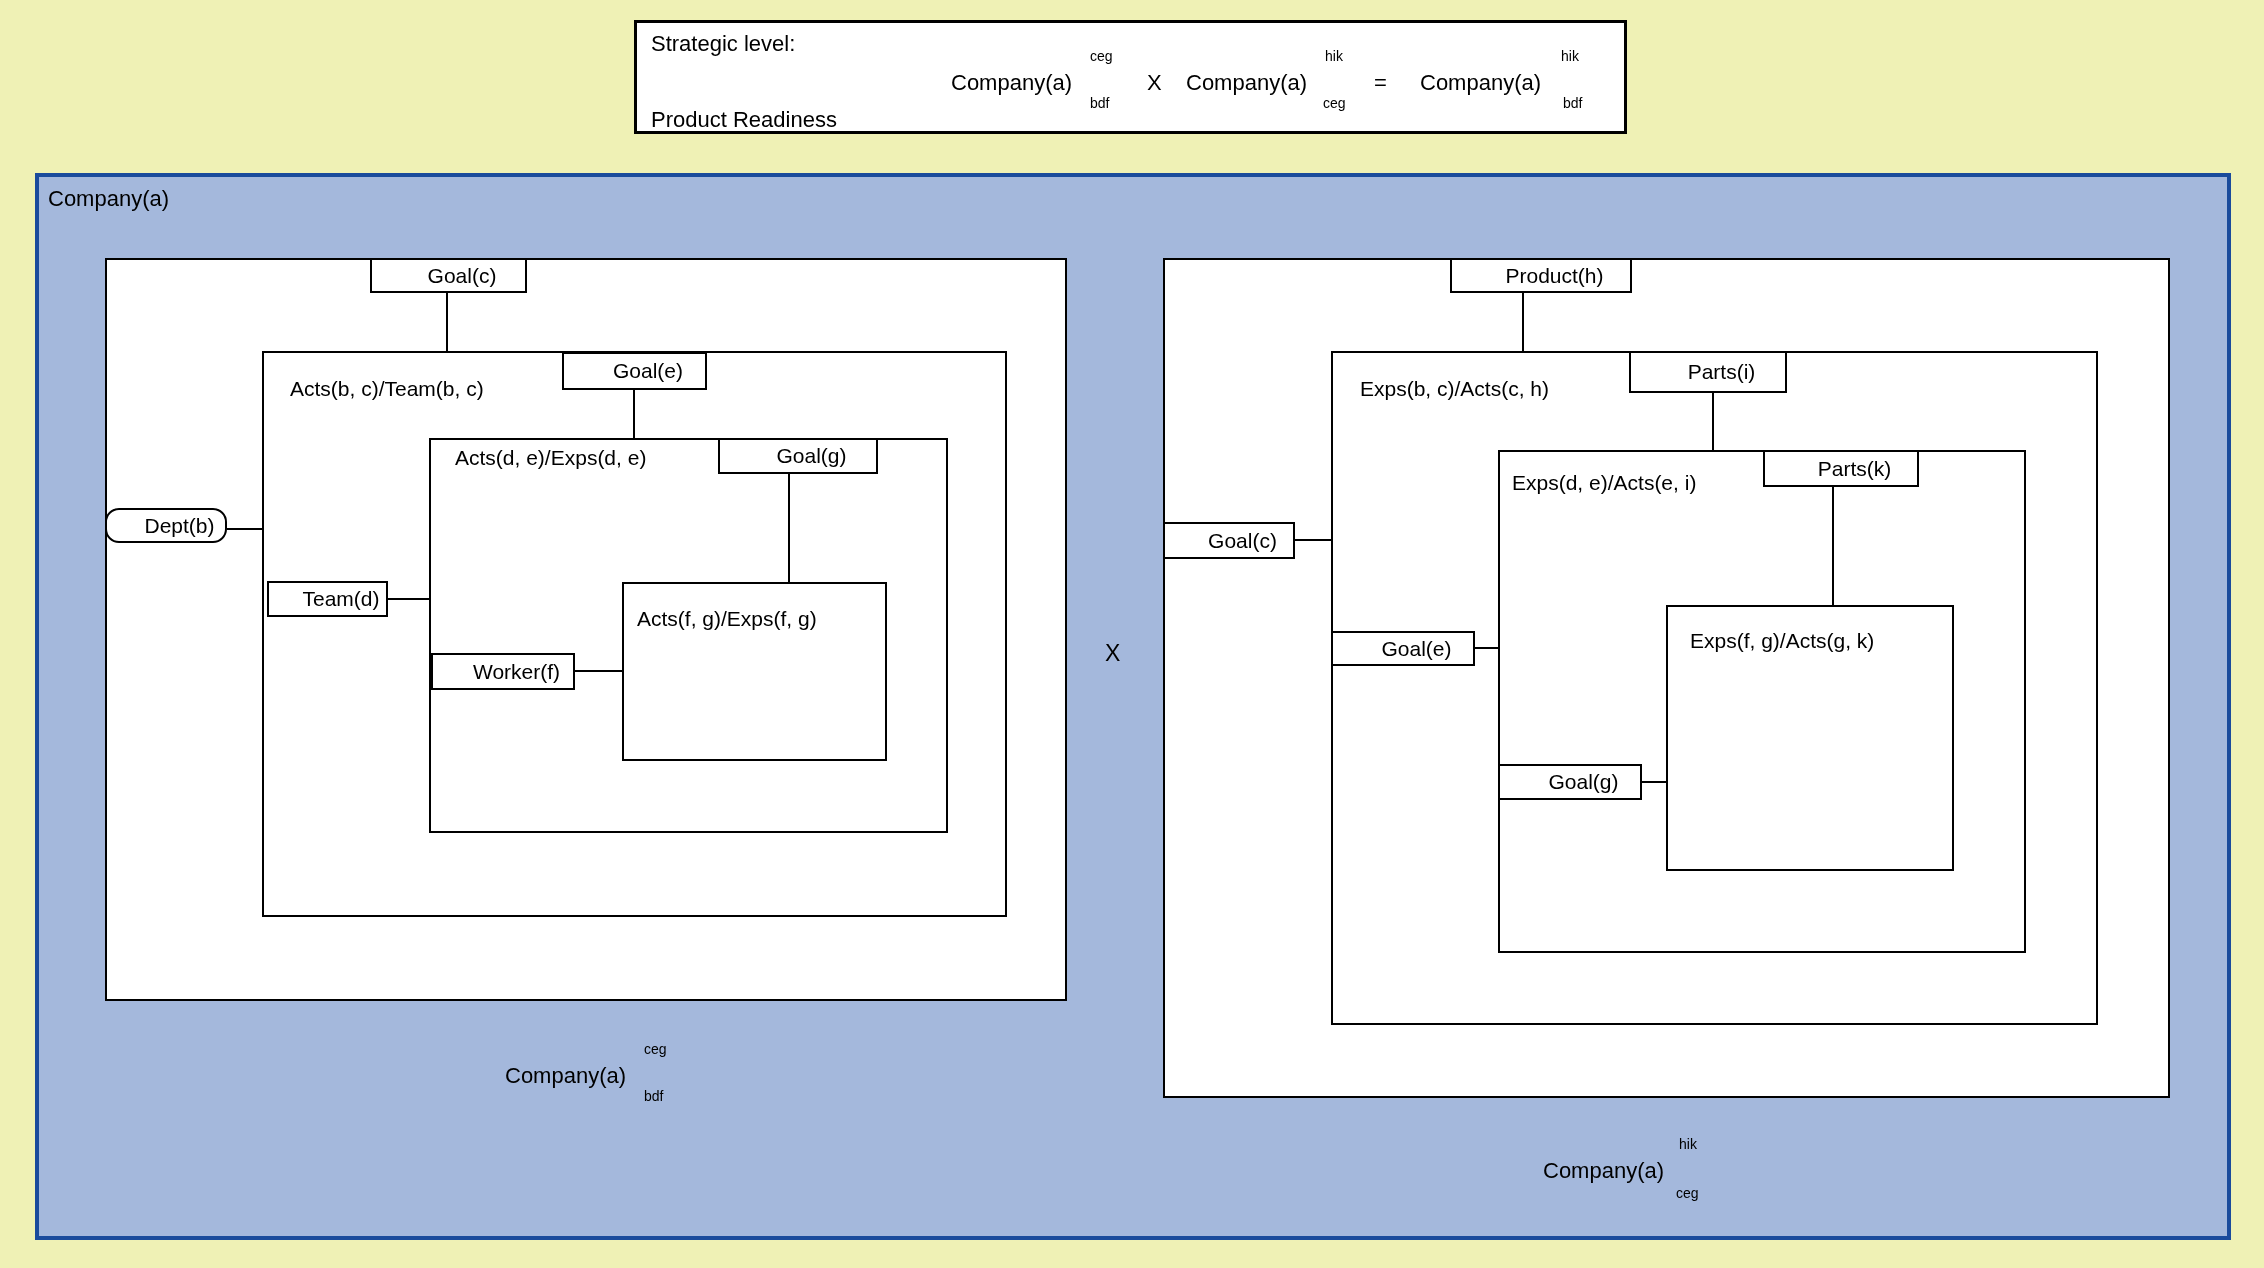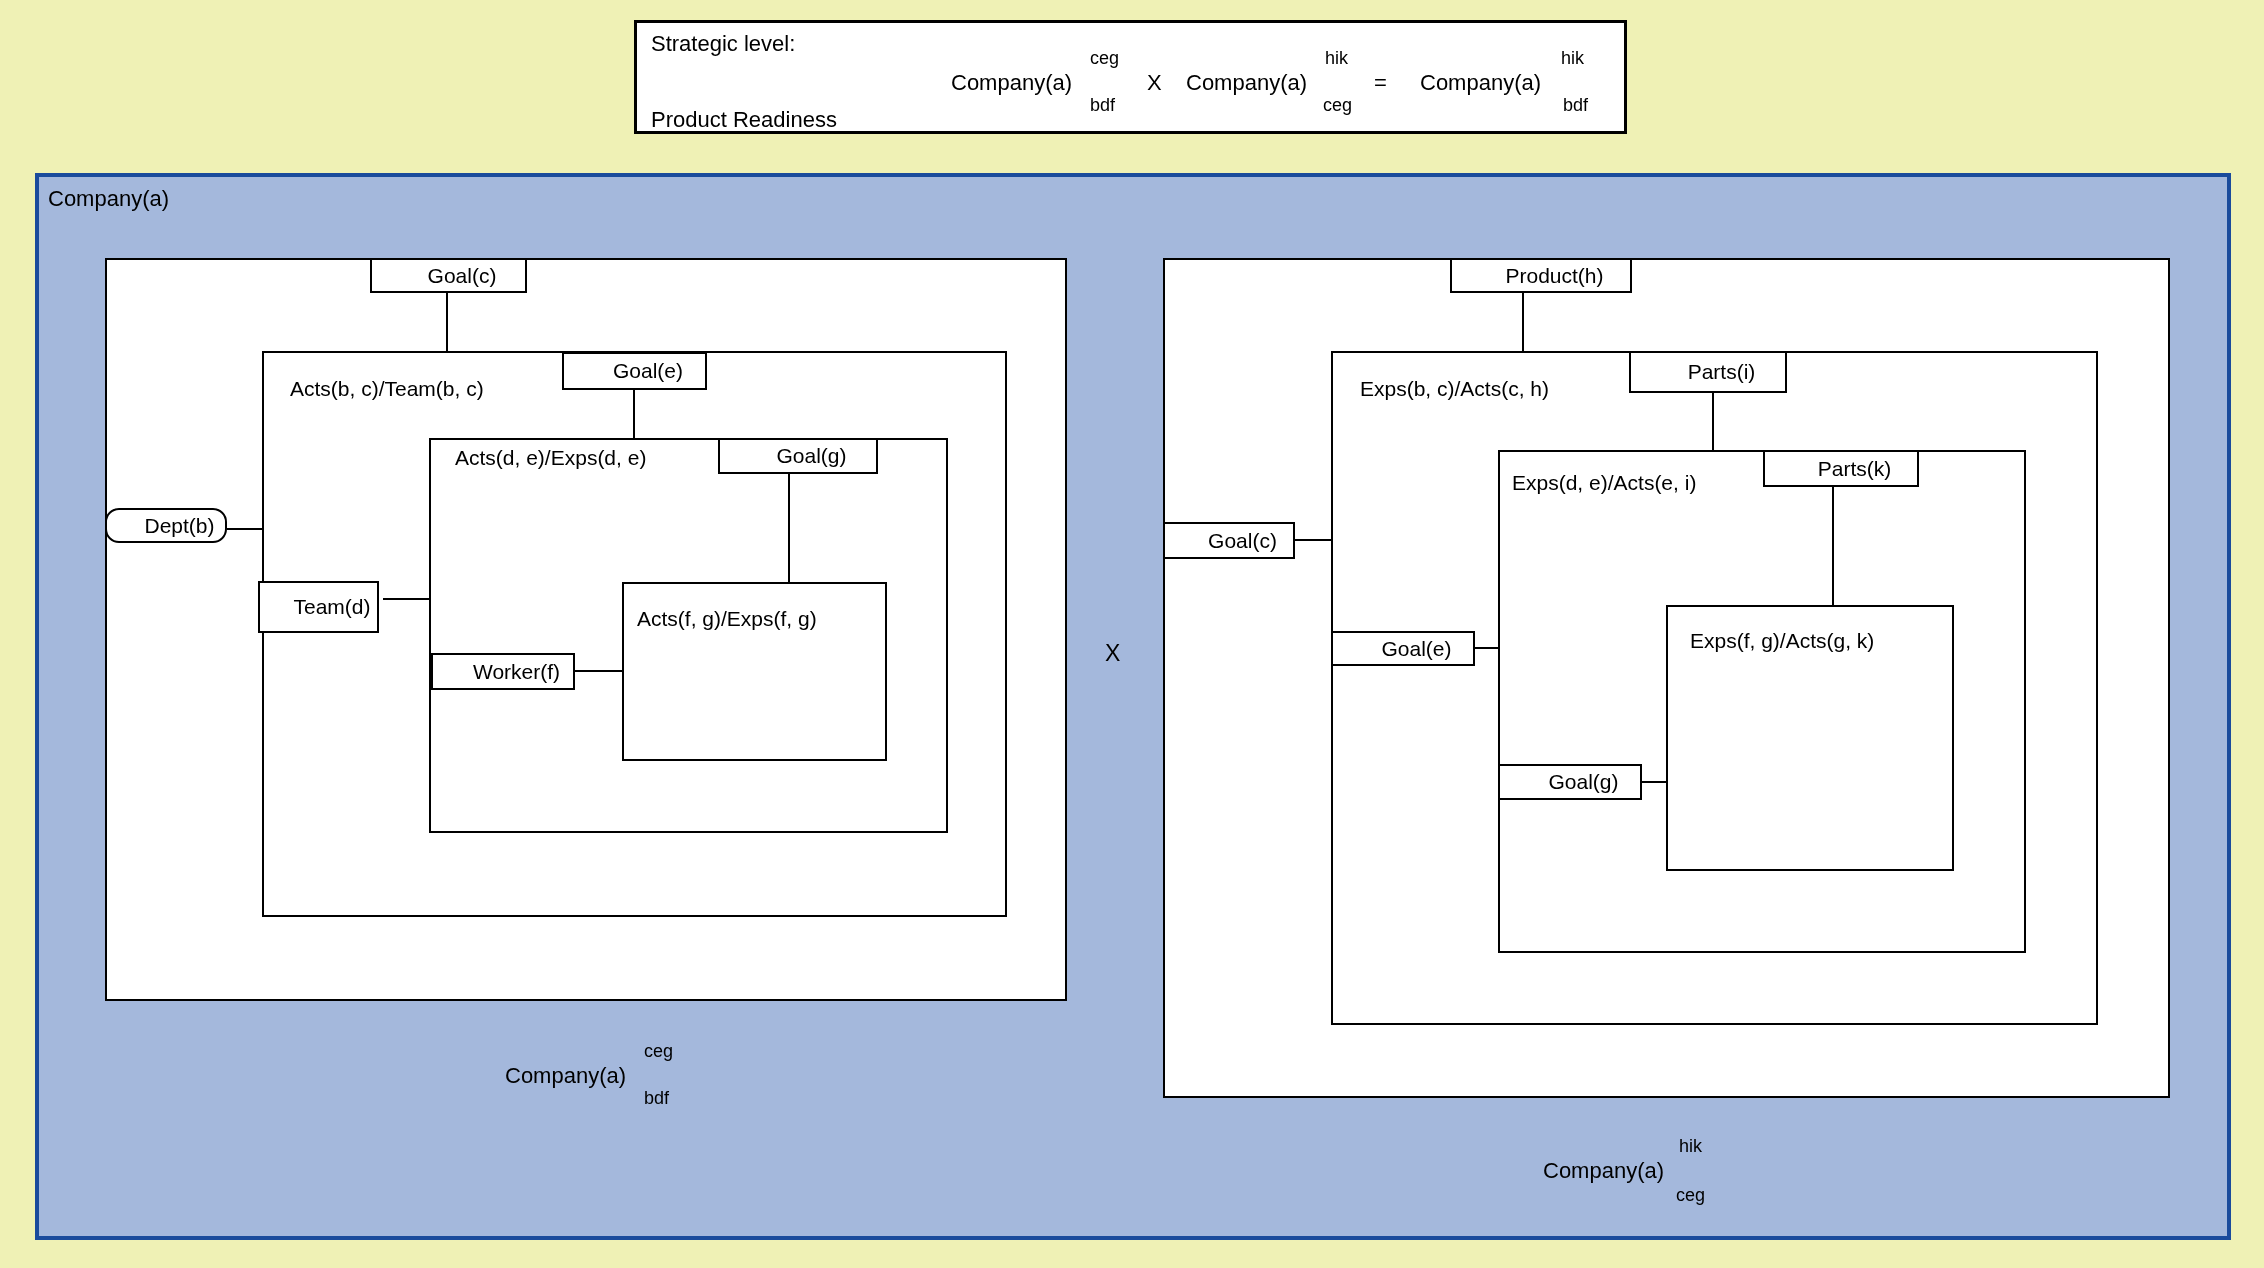--- a/index.html
+++ b/index.html
@@ -10,21 +10,21 @@
   body{
     width:2264px;height:1268px;background:var(--bg);
     font-family:"Liberation Sans","DejaVu Sans",sans-serif;color:var(--ink);
   }
   #root{position:relative;width:2264px;height:1268px;overflow:hidden;}
   .wbox{position:absolute;background:var(--box);border:2px solid var(--ink);box-sizing:border-box;}
   .lbl{position:absolute;background:var(--box);border:2px solid var(--ink);box-sizing:border-box;
        text-align:center;font-size:21px;display:flex;align-items:center;justify-content:center;
        white-space:nowrap;z-index:6;padding-left:27px;}
   .txt{position:absolute;font-size:21px;white-space:nowrap;z-index:5;}
-  .sup,.sub{position:absolute;font-size:18px;white-space:nowrap;z-index:5;}
+  .sup,.sub{position:absolute;font-size:14px;white-space:nowrap;z-index:5;}
   .vline,.hline{position:absolute;background:var(--ink);z-index:4;}
   .vline{width:2px;}
   .hline{height:2px;}
   #formula-box{position:absolute;left:634px;top:20px;width:993px;height:114px;
        background:var(--box);border:3px solid var(--ink);box-sizing:border-box;z-index:8;}
   #formula-box .txt{font-size:22px;}
   #company-panel{position:absolute;left:35px;top:173px;width:2196px;height:1067px;
        background:var(--panel);border:4px solid var(--panel-border);box-sizing:border-box;z-index:1;}
   .caption-base{position:absolute;font-size:22px;white-space:nowrap;z-index:5;}
 </style>
@@ -66,21 +66,21 @@
   <div class="vline" style="left:633px;top:389px;height:49px;"></div>
   <div class="vline" style="left:788px;top:474px;height:108px;z-index:5;"></div>
   <div class="hline" style="left:227px;top:528px;width:35px;"></div>
   <div class="hline" style="left:383px;top:598px;width:46px;"></div>
   <div class="hline" style="left:575px;top:670px;width:47px;z-index:5;"></div>
 
   <div class="lbl" style="left:370px;top:258px;width:157px;height:35px;">Goal(c)</div>
   <div class="lbl" style="left:562px;top:352px;width:145px;height:38px;">Goal(e)</div>
   <div class="lbl" style="left:718px;top:438px;width:160px;height:36px;">Goal(g)</div>
   <div class="lbl" style="left:105px;top:508px;width:122px;height:35px;border-radius:14px;">Dept(b)</div>
-  <div class="lbl" style="left:258px;top:581px;width:121px;height:52px;">Team(d)</div>
+  <div class="lbl" style="left:267px;top:581px;width:121px;height:36px;">Team(d)</div>
   <div class="lbl" style="left:431px;top:653px;width:144px;height:37px;">Worker(f)</div>
 
   <span class="txt" style="left:290px;top:377px;">Acts(b, c)/Team(b, c)</span>
   <span class="txt" style="left:455px;top:446px;">Acts(d, e)/Exps(d, e)</span>
   <span class="txt" style="left:637px;top:607px;z-index:6;">Acts(f, g)/Exps(f, g)</span>
 
   <span class="caption-base" style="left:505px;top:1063px;">Company(a)</span>
   <span class="sup" style="left:644px;top:1041px;">ceg</span>
   <span class="sub" style="left:644px;top:1088px;">bdf</span>
 

